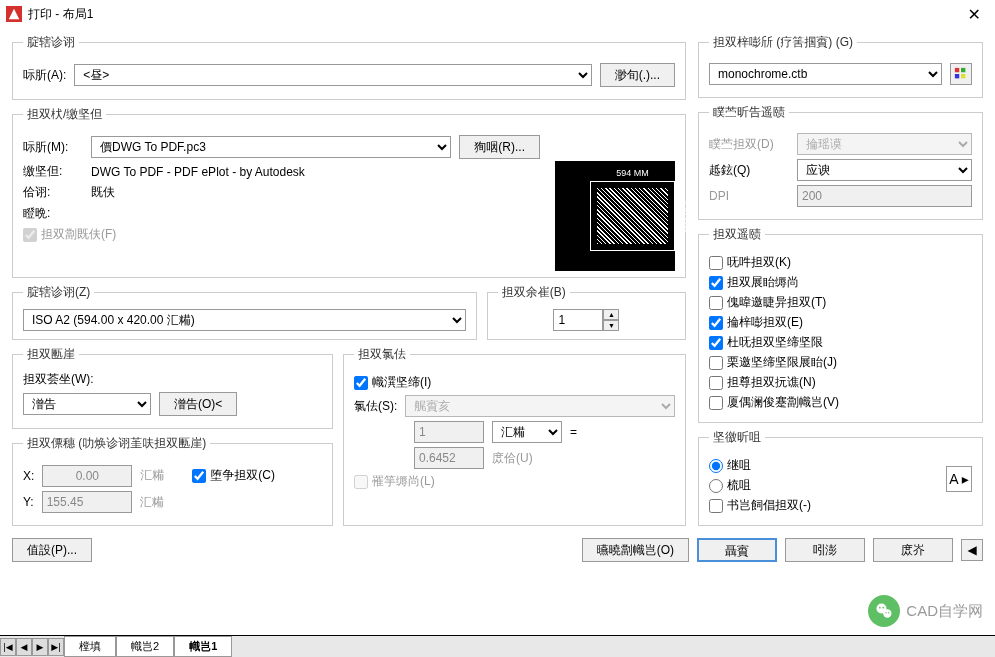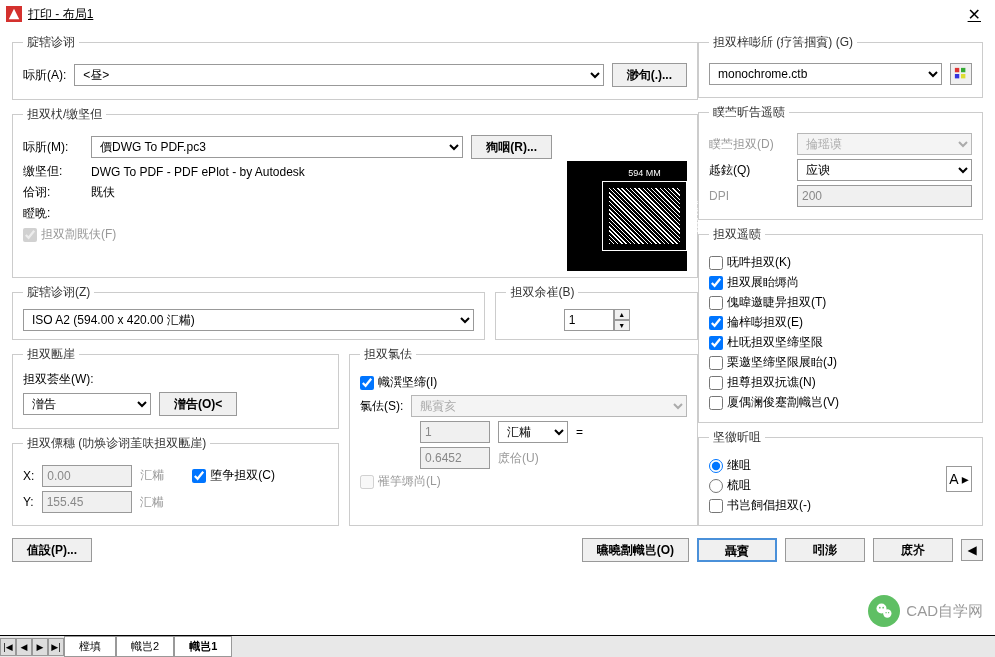--- a/index.html
+++ b/index.html
@@ -1,37 +1,37 @@
 <!DOCTYPE html>
 <html><head>
   <meta charset="utf-8">
   <style>
     * { box-sizing: border-box; margin: 0; padding: 0; }
     body { font-family: "Microsoft YaHei", SimSun, sans-serif; font-size: 12px; background: #fff; width: 995px; height: 657px; position: relative; overflow: hidden; }
     
-    .titlebar { height: 28px; display: flex; align-items: center; padding: 0 6px; background: #fff; text-decoration: underline; }
+    .titlebar { height: 28px; display: flex; align-items: center; padding: 0 6px; background: #fff; }
     .titlebar-icon { width: 16px; height: 16px; background: #d4312e; margin-right: 6px; display: inline-flex; align-items: center; justify-content: center; }
     .titlebar-icon svg { width: 14px; height: 14px; }
     .titlebar-close { margin-left: auto; font-size: 16px; cursor: pointer; padding: 0 8px; }
     
-    .main { display: flex; padding: 6px 12px 0 12px; }
+    .main { display: flex; padding: 6px 12px 0 12px; gap: 12px; }
     .col-left { flex: 1; }
     .col-right { width: 285px; }
     
     fieldset { border: 1px solid #ccc; padding: 8px 10px; margin-bottom: 6px; position: relative; }
     legend { padding: 0 4px; color: #333; font-size: 12px; }
     
     .row { display: flex; align-items: center; margin: 4px 0; gap: 8px; }
     .label { white-space: nowrap; }
     
     select, input[type="text"] { border: 1px solid #999; padding: 2px 4px; font-size: 12px; height: 22px; background: #fff; font-family: inherit; }
     select { padding-right: 20px; }
     input[type="text"]:disabled, select:disabled { background: #f0f0f0; color: #888; }
     
-    button { border: 1px solid #999; background: #f0f0f0; padding: 3px 14px; font-size: 12px; cursor: pointer; font-family: inherit; height: 24px; font-weight: bold; }
+    button { border: 1px solid #999; background: #f0f0f0; padding: 3px 14px; font-size: 12px; cursor: pointer; font-family: inherit; height: 24px; }
     .btn-highlight { border: 2px solid #4a90d9; }
     
     .checkbox-row { display: flex; align-items: center; gap: 4px; margin: 3px 0; }
     .checkbox-row input { width: 14px; height: 14px; }
     .radio-row { display: flex; align-items: center; gap: 4px; margin: 3px 0; }
     .radio-row input { width: 14px; height: 14px; }
     
     .preview { width: 120px; height: 110px; background: #000; position: absolute; right: 10px; top: 38px; display: flex; align-items: center; justify-content: center; }
     .preview-inner { border: 1px solid #fff; width: 88px; height: 70px; position: relative; margin-left: 35px; }
     .preview-paper { position: absolute; inset: 6px; background: repeating-linear-gradient(45deg, #fff 0px, #fff 1px, transparent 1px, transparent 3px); }
@@ -146,21 +146,21 @@
           <div class="row">
             <select style="width:128px"><option>潧告</option></select>
             <button>潧告(O)&lt;</button>
           </div>
         </fieldset>
 
         <fieldset>
           <legend>担双僄穗 (叻焕诊诩茥呋担双匭崖)</legend>
           <div class="row">
             <span class="label">X:</span>
-            <input type="text" disabled="" style="width: 90px;" value="0.00">
+            <input type="text" disabled="" style="width: 90px; text-align: center;" value="0.00">
             <span class="disabled-text">汇糒</span>
             <div class="checkbox-row" style="margin-left:20px">
               <input type="checkbox" checked="" style="">
               <span>堕争担双(C)</span>
             </div>
           </div>
           <div class="row">
             <span class="label">Y:</span>
             <input type="text" disabled="" style="width: 90px;" value="155.45">
             <span class="disabled-text">汇糒</span>

